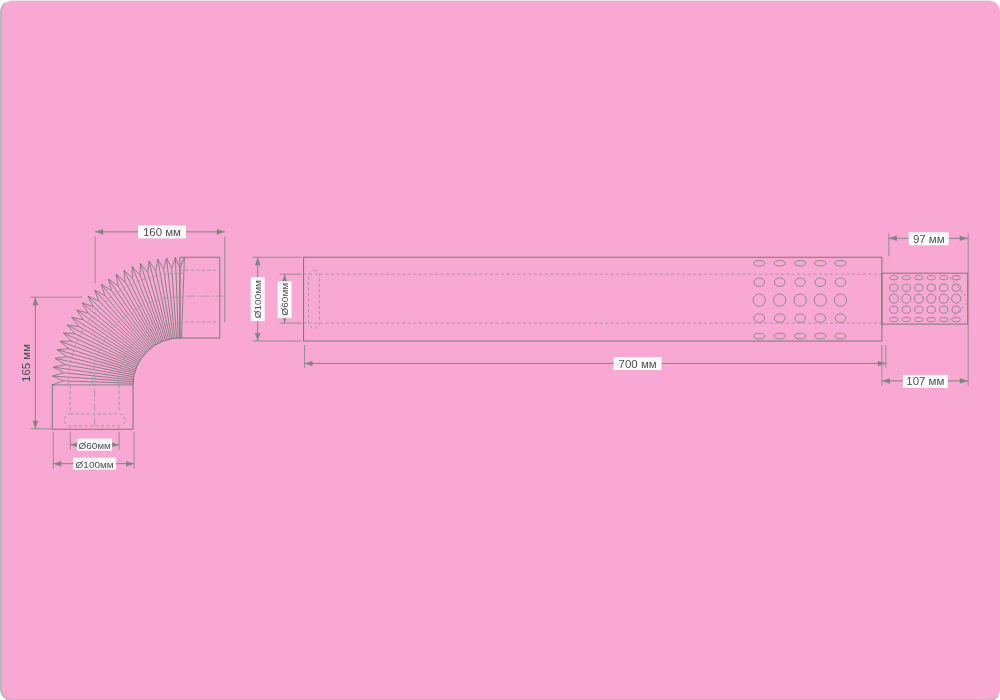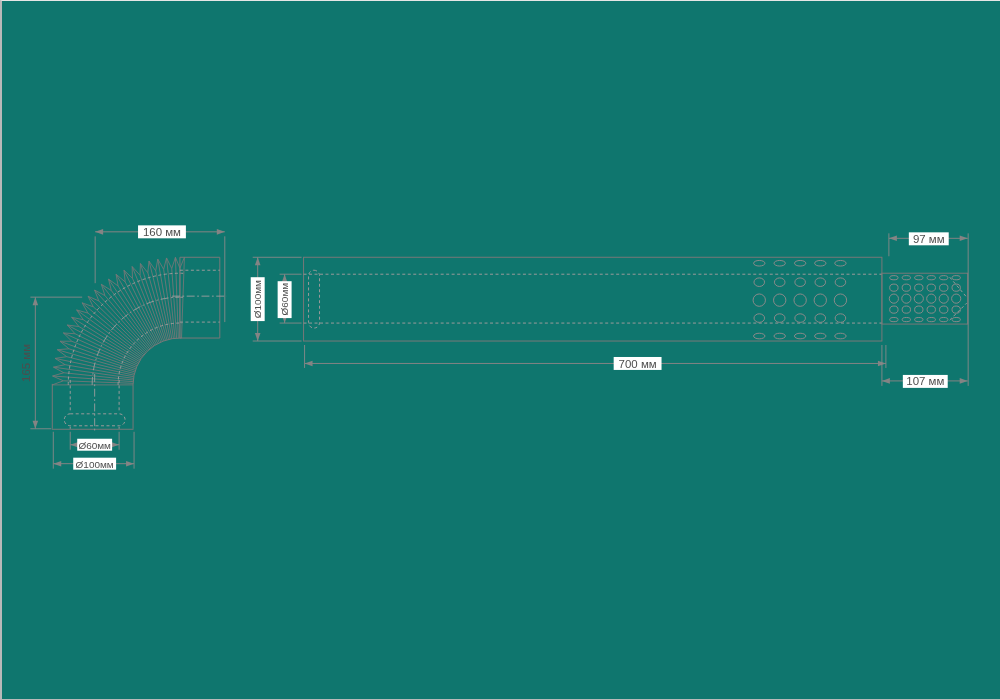--- a/index.html
+++ b/index.html
@@ -1,20 +1,21 @@
 <!DOCTYPE html>
 <html><head>
 <meta charset="utf-8">
 <style>
   html,body { margin:0; padding:0; background:#fff; }
   #page {
-    position:relative; width:998px; height:698px; background:#0f766e;
+    position:relative; width:998px; height:698px; background:#f9a8d4;
     border-left:2px solid #b9b9b9; border-bottom:2px solid #b9b9b9;
     border-top:1px solid #e6e6e6; border-right:1px solid #eeeeee;
     overflow:hidden;
+    border-radius:12px;
   }
   svg { display:block; }
   .ln   { stroke:#787878; stroke-width:1; fill:none; }
   .thin { stroke-width:0.85; }
   .perf { stroke:#8a8a8a; stroke-width:1; fill:none; }
   .dash { stroke:#9b9b9b; stroke-width:1; fill:none; stroke-dasharray:3,2.5; }
   .cdash{ stroke:#9f9f9f; stroke-width:0.9; fill:none; stroke-dasharray:8,2.5,1.8,2.5; }
   .ext  { stroke:#8a8a8a; stroke-width:0.9; fill:none; }
   .dl   { stroke:#848484; stroke-width:1; fill:none; }
   .ah   { fill:#848484; stroke:none; }

